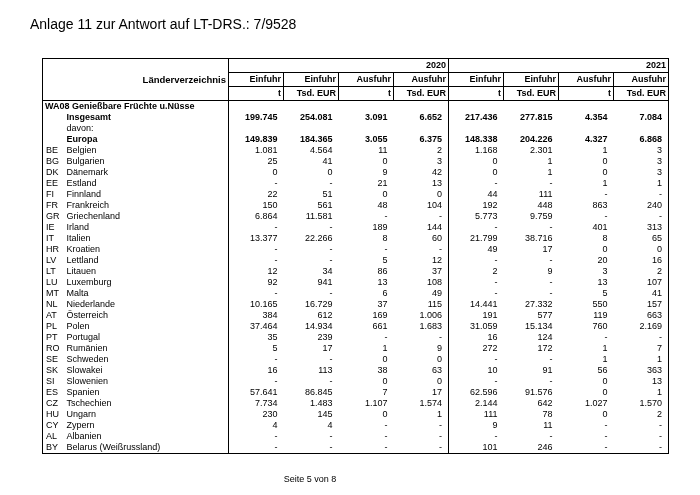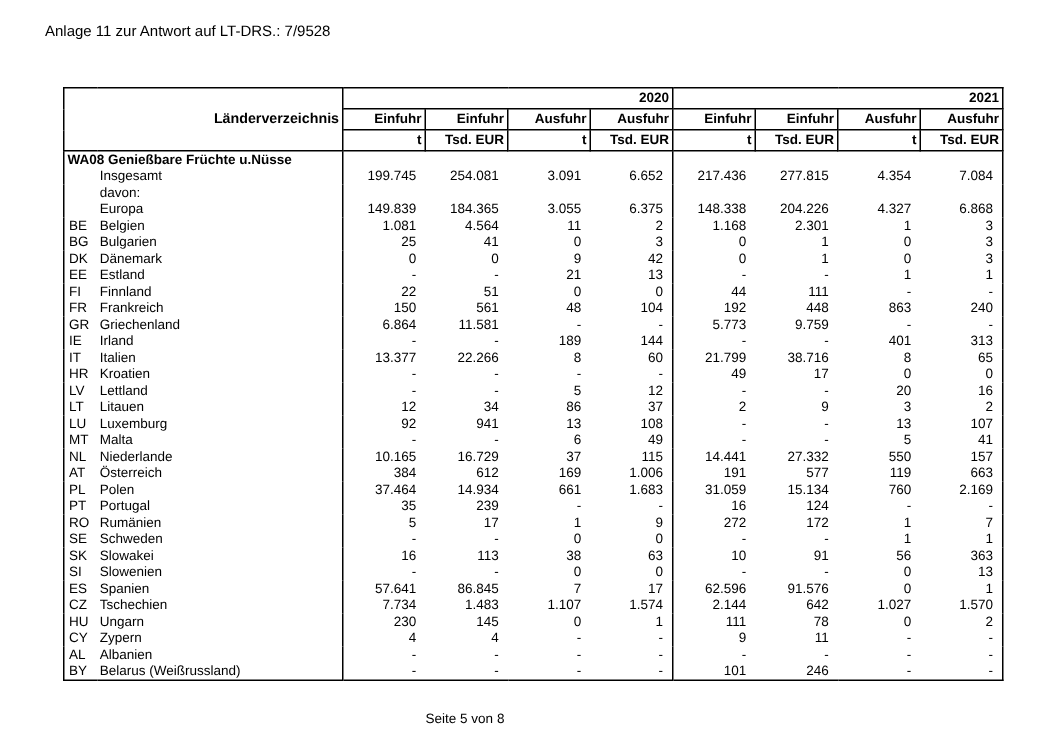--- a/index.html
+++ b/index.html
@@ -1,40 +1,40 @@
 <!DOCTYPE html>
 <html><head>
 <meta charset="utf-8">
 <style>
   html,body{margin:0;padding:0;}
   body{
     width:700px;height:495px;background:#ffffff;position:relative;
     font-family:"Liberation Sans", sans-serif;color:#000;
   }
-  .page-note{position:absolute;left:30px;top:16px;font-size:10px;}
+  .page-note{position:absolute;left:30px;top:16px;font-size:14px;}
   .page-footer{position:absolute;left:0;top:474px;width:620px;text-align:center;font-size:9px;}
   .table-wrap{position:absolute;left:42px;top:58px;}
   table{border-collapse:collapse;table-layout:fixed;width:626px;border:1px solid #000;}
   col.c-code{width:22px}
   col.c-name{width:164px}
   col.c-val{width:55px}
   thead th{
     border:1px solid #000;font-size:9px;font-weight:bold;
     padding:1px 2px;height:11px;line-height:11px;white-space:nowrap;overflow:hidden;
     text-align:right;vertical-align:middle;
   }
   th.corner{font-size:9.5px;margin-top:12px;}
   tbody td{
     font-size:9px;padding:0 2px;height:11px;line-height:11px;
     white-space:nowrap;overflow:hidden;vertical-align:middle;
   }
   td.val{text-align:right;padding-right:6px;}
   td.grp{border-right:1px solid #000;}
   td.ysep{border-right:1px solid #000;}
-  tr.bold td{font-weight:normal;}
+  tr.bold td{font-weight:bold;}
   tr.section td{font-weight:bold;}
   td.cname{padding-left:2px;}
   td.code{padding-left:3px;}
 </style>
 </head>
 <body>
 
 <div class="page-note">Anlage 11 zur Antwort auf LT-DRS.: 7/9528</div>
 
 <div class="table-wrap">

